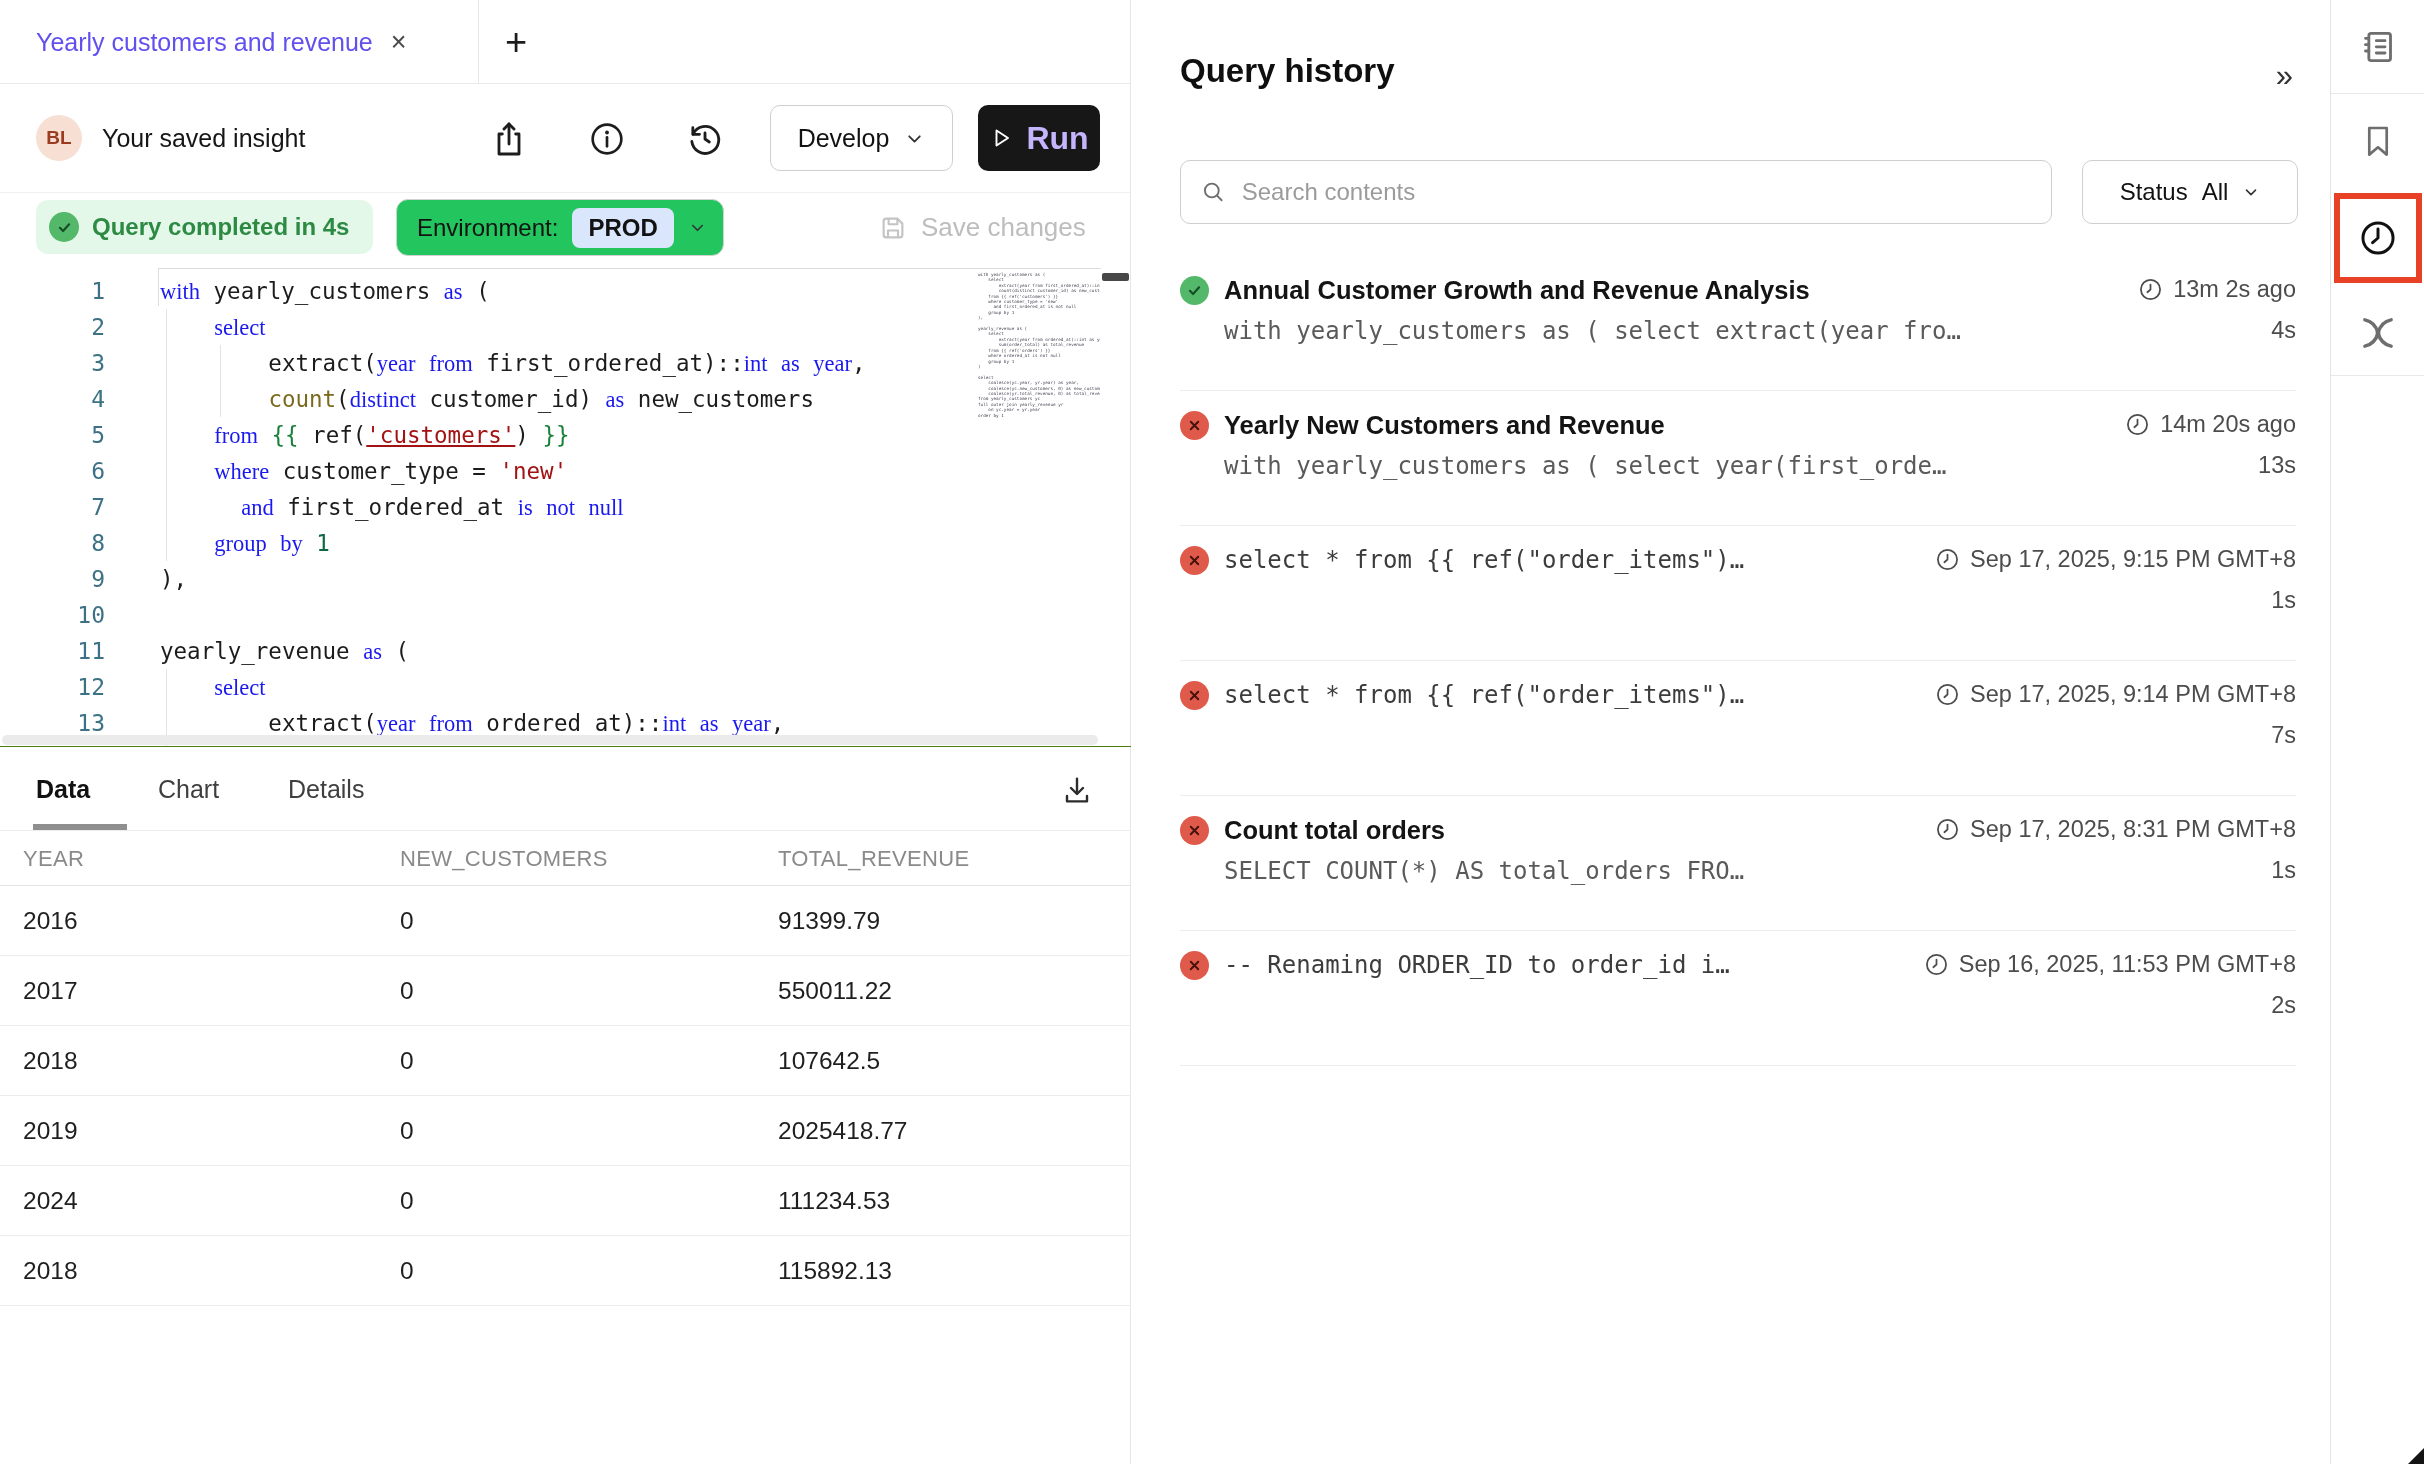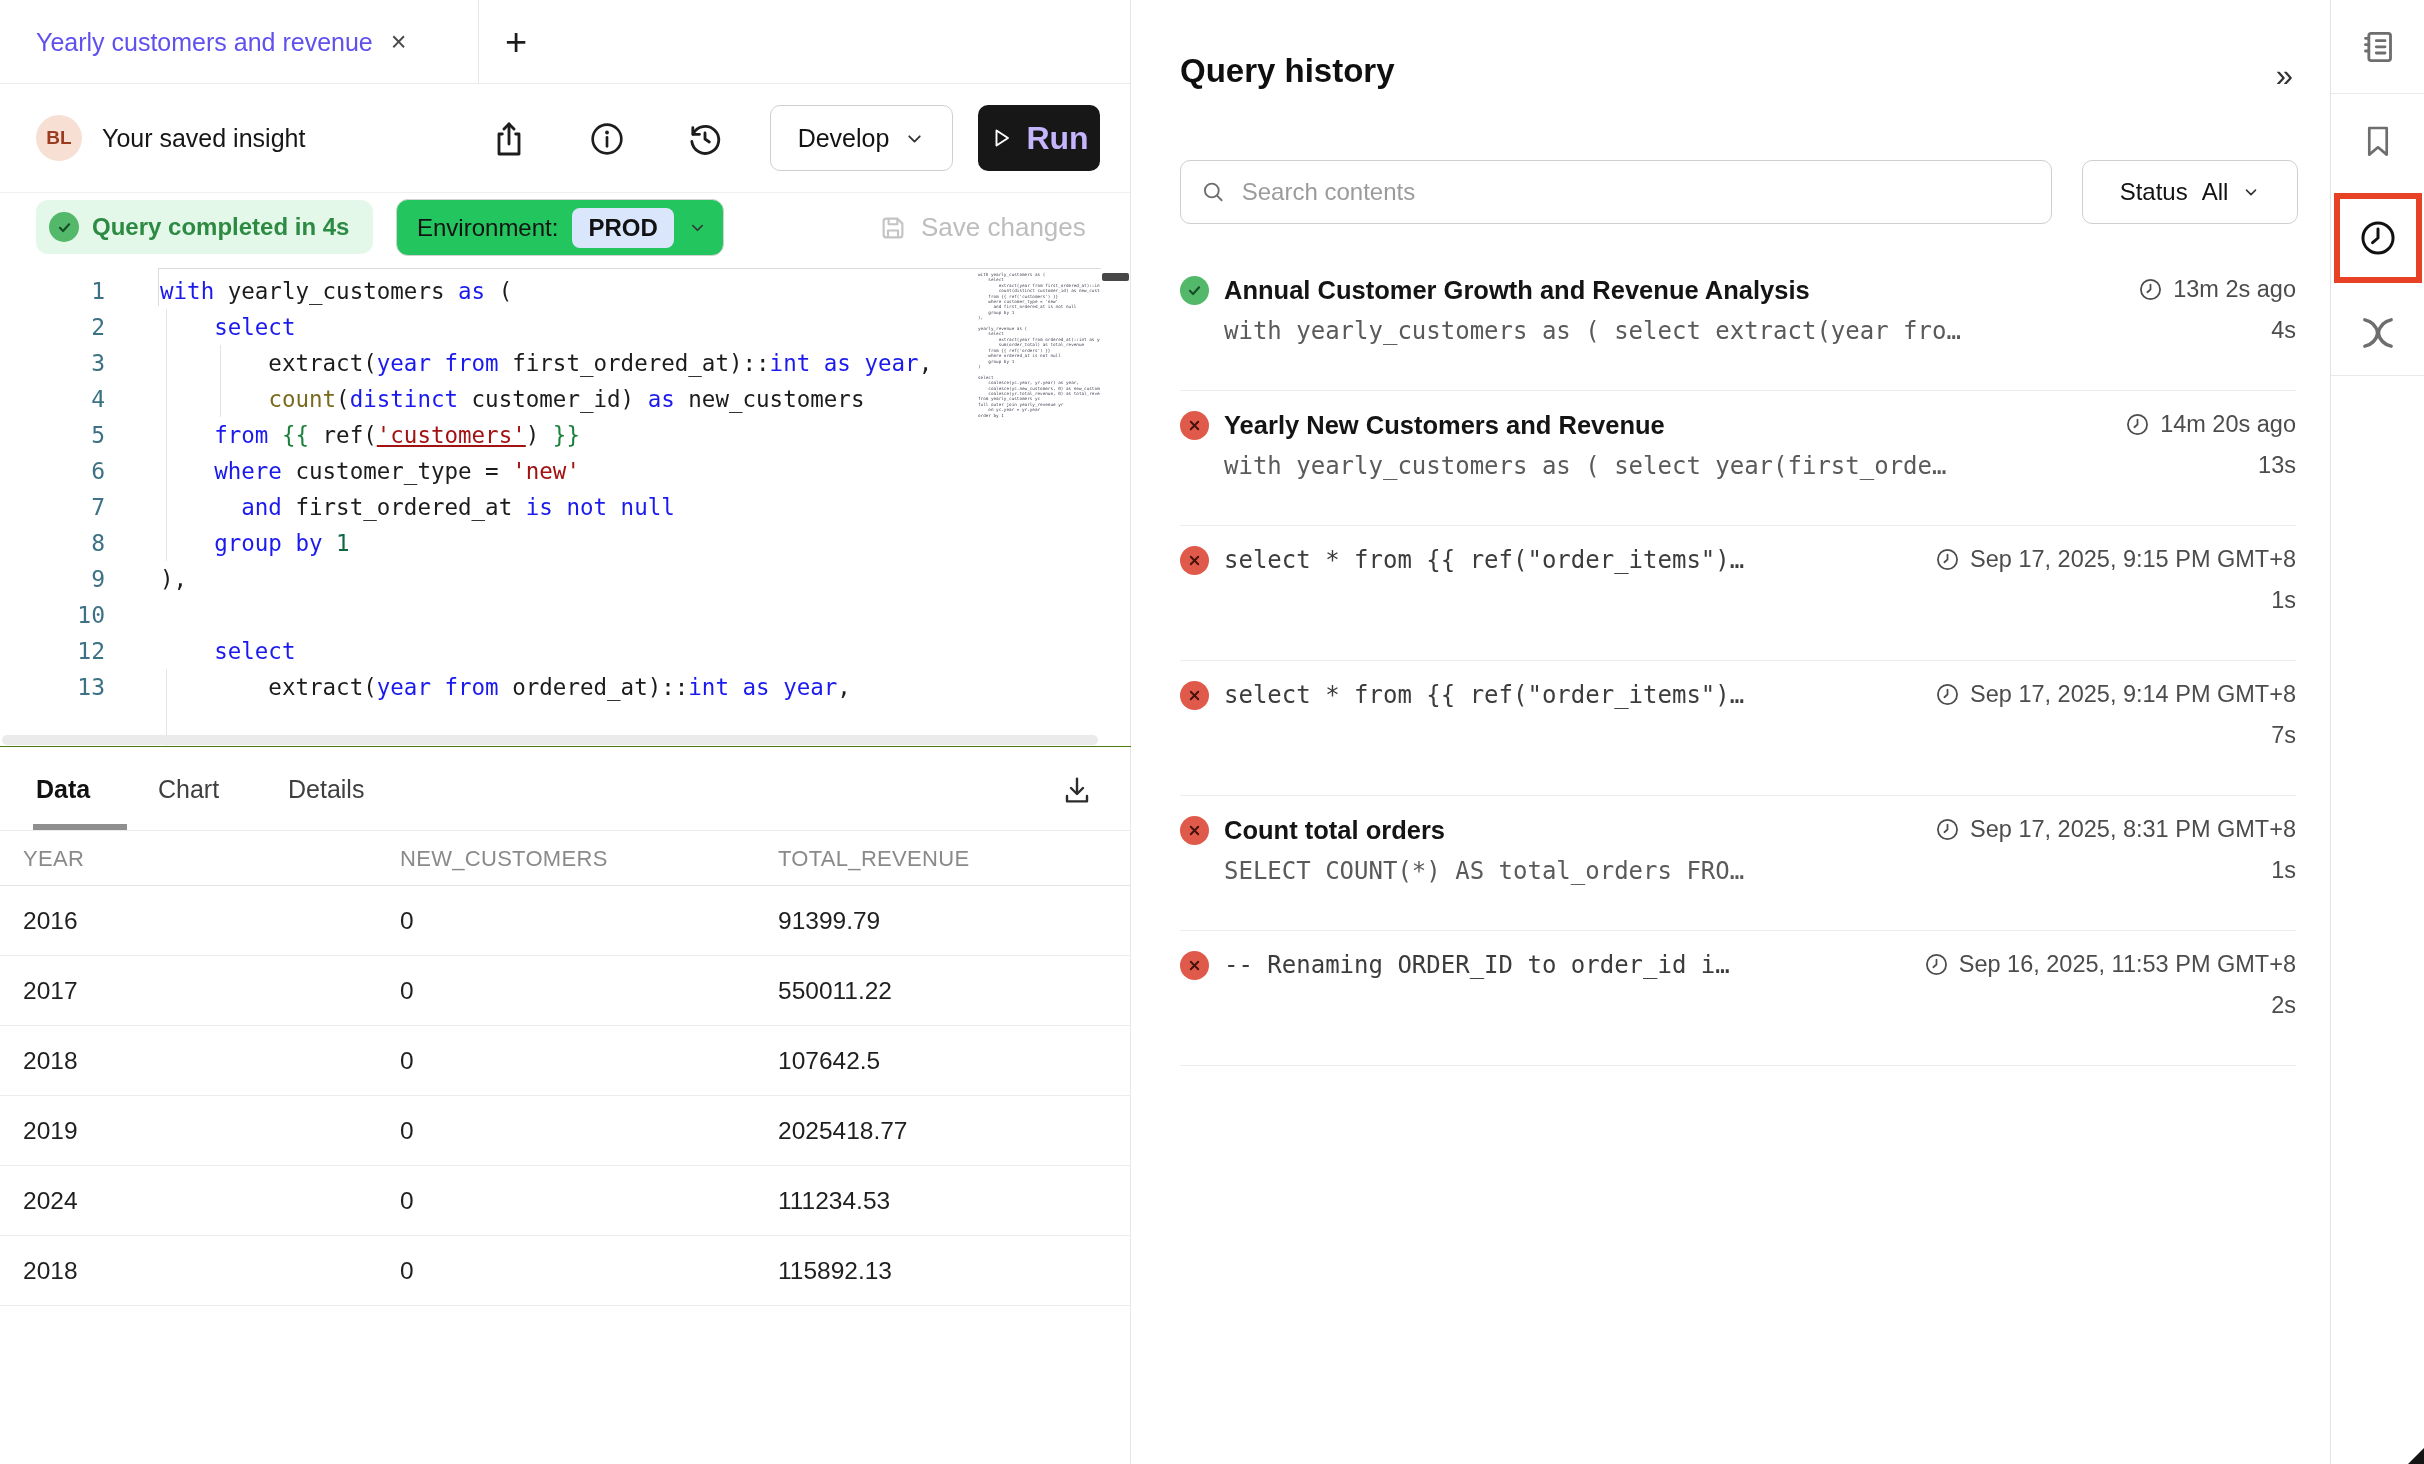--- a/index.html
+++ b/index.html
@@ -36,21 +36,21 @@
   .save-btn{position:absolute;left:878px;top:199px;height:57px;display:flex;align-items:center;gap:13px;color:#bdbdbd;font-size:26px;}
 
   
   .editor{position:absolute;left:0;top:268px;width:1131px;height:478px;overflow:hidden;}
   .editor-topline{position:absolute;left:158px;right:30px;top:0;height:1px;background:#dcdcdc;}
   .editor-leftnotch{position:absolute;left:158px;top:0;width:1px;height:38px;background:#dcdcdc;}
   .code{position:absolute;left:0;top:5px;width:978px;overflow:hidden;}
   .code-line{display:flex;height:36px;line-height:36px;font-family:"DejaVu Sans Mono",monospace;font-size:22.5px;white-space:pre;}
   .ln{width:105px;flex:none;text-align:right;color:#3d7185;font-size:23px;}
   .lc{margin-left:55px;color:#1c1c1c;}
-  .tk-k{color:var(--kw);} .tk-d{color:#1c1c1c;} .tk-f{color:var(--builtin);}
+  .tk-k{color:var(--kw);font-family:Liberation Serif, serif;} .tk-d{color:#1c1c1c;} .tk-f{color:var(--builtin);}
   .tk-s{color:var(--str);} .tk-u{color:var(--str);text-decoration:underline;}
   .tk-n{color:var(--num);} .tk-b{color:var(--brace);}
   .guide{position:absolute;width:1px;background:#e4e4e4;}
   .minimap{position:absolute;left:978px;top:4px;width:122px;height:462px;overflow:hidden;font-family:"DejaVu Sans Mono",monospace;font-size:4.3px;line-height:5.4px;color:#3f3f4f;white-space:pre;}
   .vthumb{position:absolute;left:1102px;top:5px;width:27px;height:8px;background:#474747;border-radius:2px;}
   .hscroll{position:absolute;left:2px;top:467px;width:1096px;height:10px;background:#ebebeb;border-radius:6px;}
 
   
   .results-tabs{position:absolute;left:0;top:746px;width:1131px;height:85px;border-top:1px solid #4d7c0f;border-bottom:1px solid #ececec;}
   .rtab{position:absolute;top:0;height:84px;display:flex;align-items:center;font-size:25px;color:#3f3f3f;}
@@ -177,20 +177,21 @@
           <div class="code-line"><span class="ln">1</span><span class="lc"><span class="tk-k">with</span><span class="tk-d"> yearly_customers </span><span class="tk-k">as</span><span class="tk-d"> (</span></span></div>
           <div class="code-line"><span class="ln">2</span><span class="lc"><span class="tk-d">    </span><span class="tk-k">select</span></span></div>
           <div class="code-line"><span class="ln">3</span><span class="lc"><span class="tk-d">        extract(</span><span class="tk-k">year</span><span class="tk-d"> </span><span class="tk-k">from</span><span class="tk-d"> first_ordered_at)::</span><span class="tk-k">int</span><span class="tk-d"> </span><span class="tk-k">as</span><span class="tk-d"> </span><span class="tk-k">year</span><span class="tk-d">,</span></span></div>
           <div class="code-line"><span class="ln">4</span><span class="lc"><span class="tk-d">        </span><span class="tk-f">count</span><span class="tk-d">(</span><span class="tk-k">distinct</span><span class="tk-d"> customer_id) </span><span class="tk-k">as</span><span class="tk-d"> new_customers</span></span></div>
           <div class="code-line"><span class="ln">5</span><span class="lc"><span class="tk-d">    </span><span class="tk-k">from</span><span class="tk-d"> </span><span class="tk-b">{{</span><span class="tk-d"> ref(</span><span class="tk-u">'customers'</span><span class="tk-d">) </span><span class="tk-b">}}</span></span></div>
           <div class="code-line"><span class="ln">6</span><span class="lc"><span class="tk-d">    </span><span class="tk-k">where</span><span class="tk-d"> customer_type = </span><span class="tk-s">'new'</span></span></div>
           <div class="code-line"><span class="ln">7</span><span class="lc"><span class="tk-d">      </span><span class="tk-k">and</span><span class="tk-d"> first_ordered_at </span><span class="tk-k">is</span><span class="tk-d"> </span><span class="tk-k">not</span><span class="tk-d"> </span><span class="tk-k">null</span></span></div>
           <div class="code-line"><span class="ln">8</span><span class="lc"><span class="tk-d">    </span><span class="tk-k">group</span><span class="tk-d"> </span><span class="tk-k">by</span><span class="tk-d"> </span><span class="tk-n">1</span></span></div>
           <div class="code-line"><span class="ln">9</span><span class="lc"><span class="tk-d">),</span></span></div>
           <div class="code-line"><span class="ln">10</span><span class="lc"></span></div>
+          <div class="code-line"><span class="ln">11</span><span class="lc"><span class="tk-d">yearly_revenue </span><span class="tk-k">as</span><span class="tk-d"> (</span></span></div>
           <div class="code-line"><span class="ln">12</span><span class="lc"><span class="tk-d">    </span><span class="tk-k">select</span></span></div>
           <div class="code-line"><span class="ln">13</span><span class="lc"><span class="tk-d">        extract(</span><span class="tk-k">year</span><span class="tk-d"> </span><span class="tk-k">from</span><span class="tk-d"> ordered_at)::</span><span class="tk-k">int</span><span class="tk-d"> </span><span class="tk-k">as</span><span class="tk-d"> </span><span class="tk-k">year</span><span class="tk-d">,</span></span></div>
         </div>
       <div class="guide" style="left:166px;top:41px;height:252px"></div>
       <div class="guide" style="left:220px;top:77px;height:72px"></div>
       <div class="guide" style="left:166px;top:401px;height:77px"></div>
       <pre class="minimap" id="minimap">with yearly_customers as (
     select
         extract(year from first_ordered_at)::int as year,
         count(distinct customer_id) as new_customers

